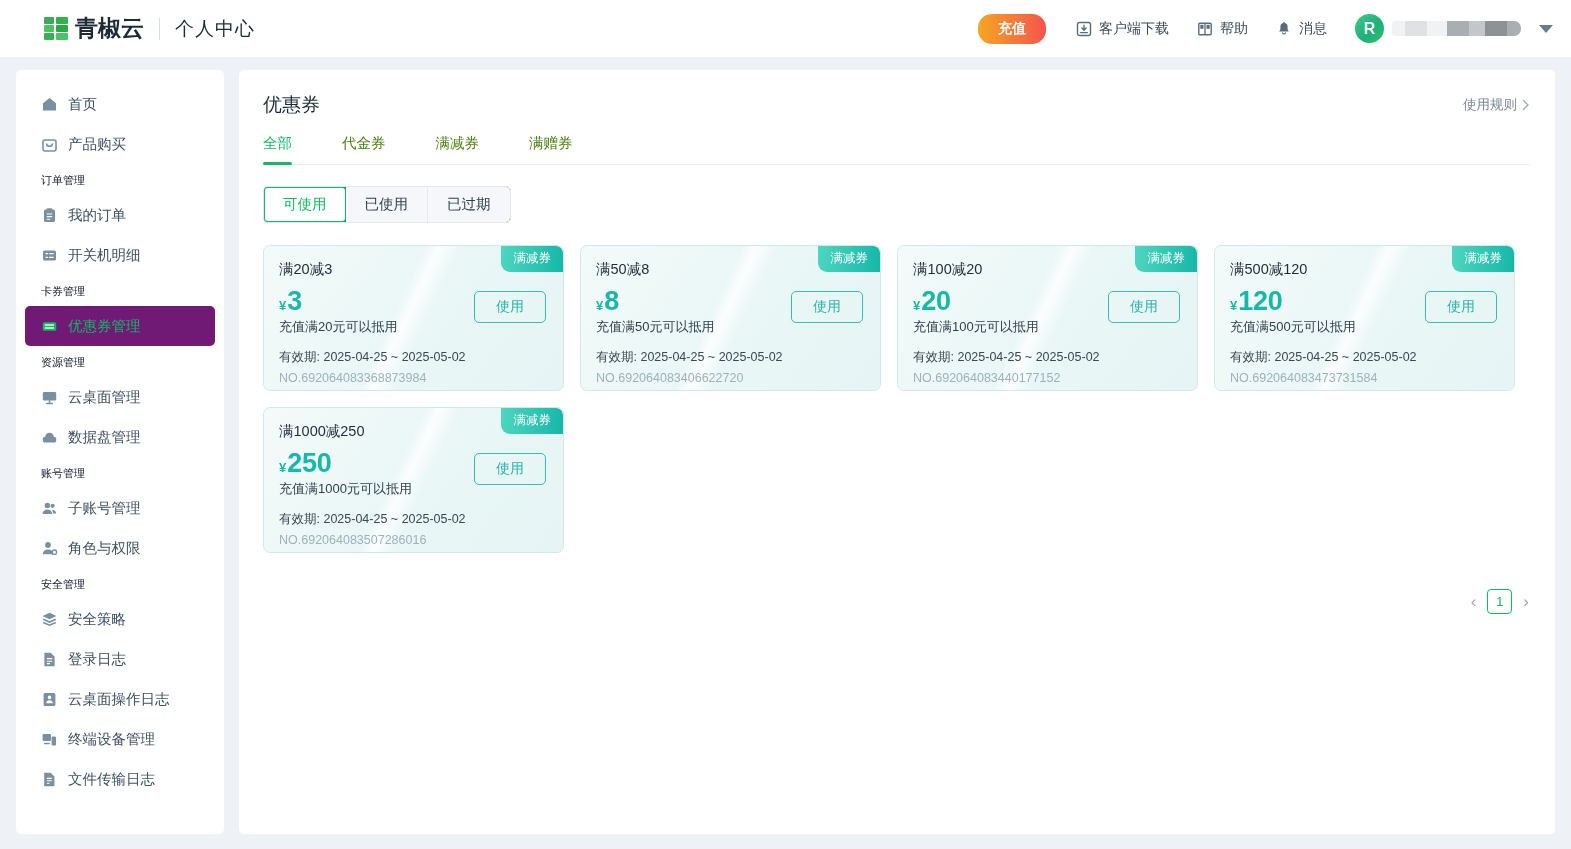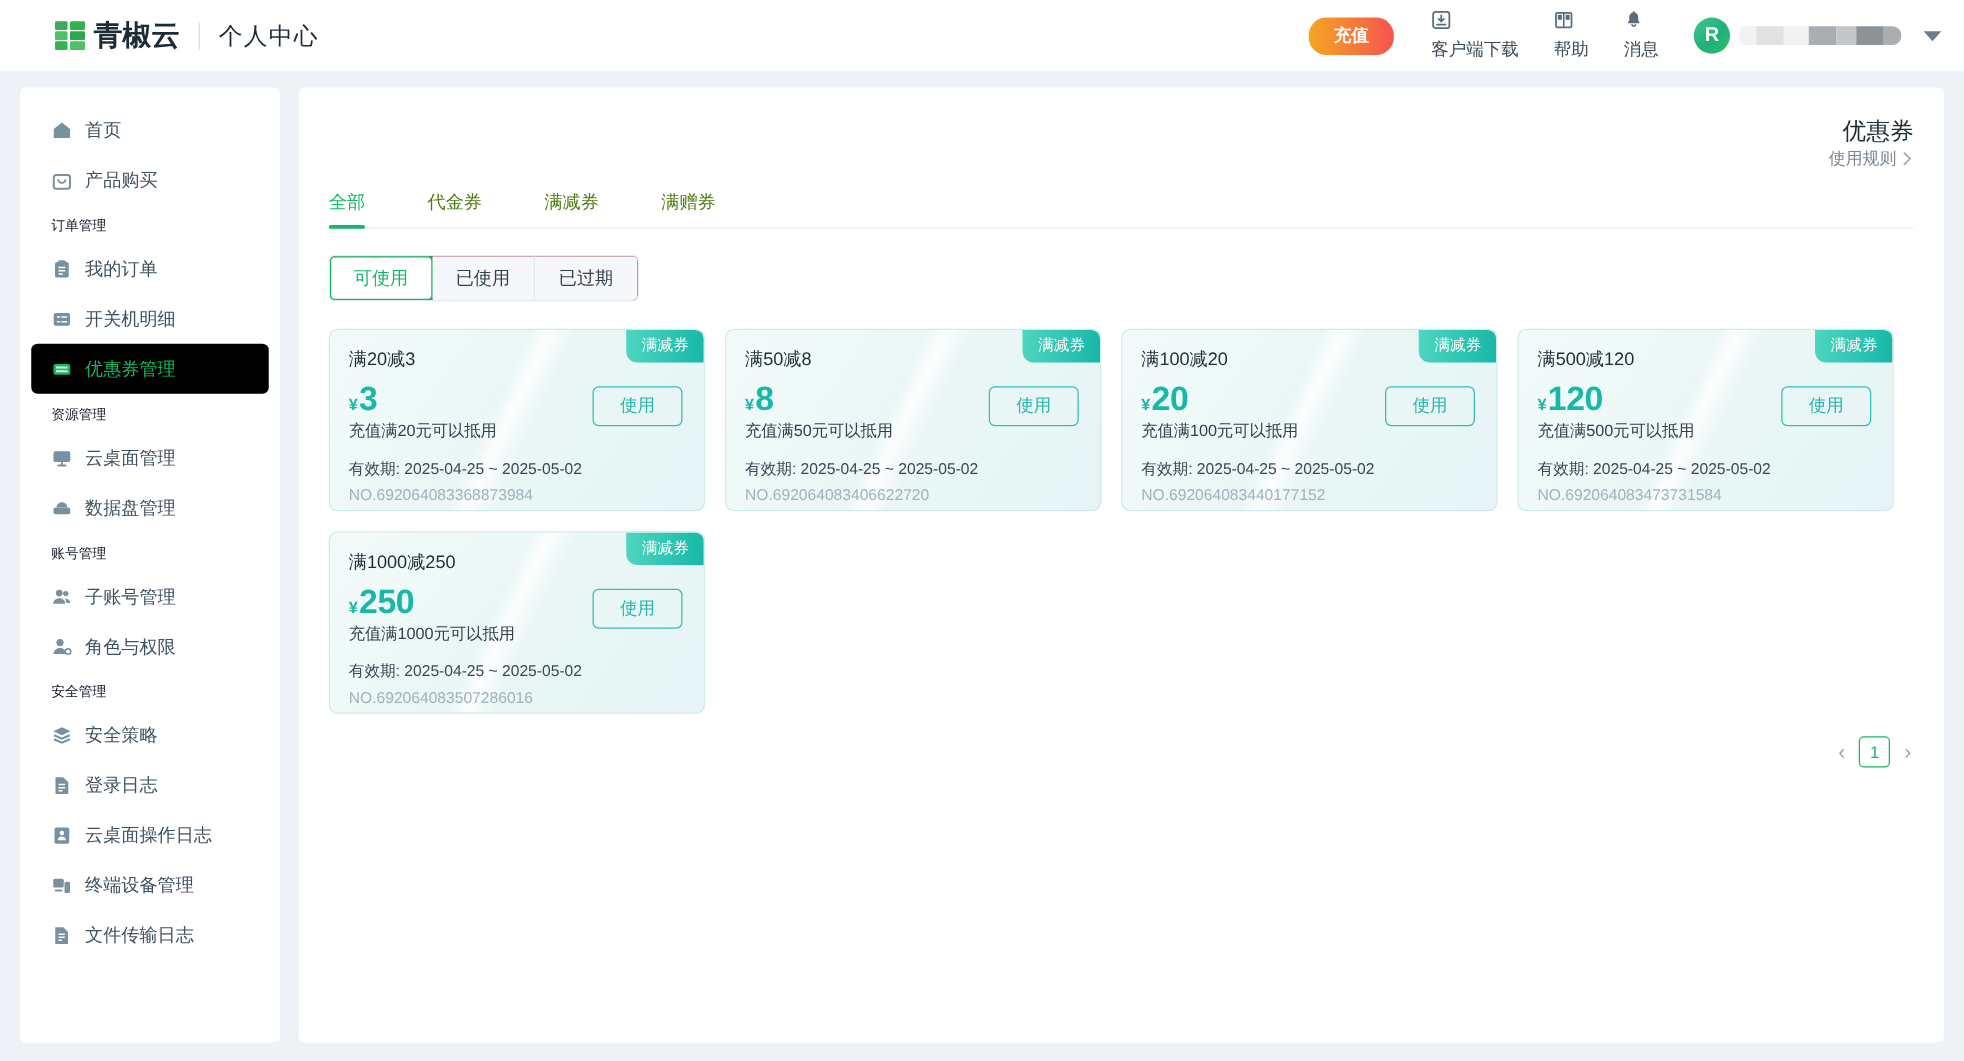--- a/index.html
+++ b/index.html
@@ -48,24 +48,23 @@
     margin-left: auto; display: flex; align-items: center; gap: 0;
   }
   .recharge-btn {
     background: linear-gradient(90deg, #f5a623 0%, #f5544d 100%);
     color: #fff; font-size: 14px;
     padding: 6px 20px; border-radius: 14px;
     border: none; cursor: pointer; font-weight: bold;
     margin-right: 30px;
   }
   .hitem {
-    display: flex; align-items: flex-start; gap: 7px;
+    display: flex; align-items: center; gap: 7px;
     font-size: 14px; color: #3d4a57; cursor: pointer;
     margin-right: 28px;
-    flex-direction: column;
   }
   .hico { display: inline-flex; }
   .avatar-wrap { display: flex; align-items: center; gap: 8px; cursor: pointer; }
   .avatar {
     width: 29px; height: 29px; border-radius: 50%;
     background: linear-gradient(135deg, #3fca8c 0%, #1eb07a 55%, #2fc06a 100%);
     color: #fff; font-size: 16px; font-weight: bold;
     display: flex; align-items: center; justify-content: center;
   }
   .blurname { display: flex; align-items: center; gap: 0; height: 16px; }
@@ -96,33 +95,33 @@
     padding: 14px 0 10px 0;
     height: 764px; overflow: hidden;
     margin-right: 15px;
   }
   .nav-item {
     display: flex; align-items: center; gap: 10px;
     height: 40px; margin: 0 9px;
     padding-left: 16px; border-radius: 5px;
     font-size: 14.5px; color: #3f5061; cursor: pointer;
   }
-  .nav-item.active { background: #000000; color: #12b862; }
+  .nav-item.active { background: #701a75; color: #12b862; }
   .nav-group {
     font-size: 11px; color: #0f172a;
     padding: 9px 0 7px 25px; cursor: default;
   }
   .nav-ico { width: 17px; height: 17px; display:inline-flex; align-items:center; justify-content:center; }
 
   
   .content {
     flex: 1; background: #fff; border-radius: 5px;
     height: 764px; padding: 22px 24px 0 24px; position: relative;
   }
-  .content-title-row { display: flex; align-items: flex-end; flex-direction: column; }
+  .content-title-row { display: flex; align-items: center; }
   .content-title { font-size: 19px; color: #1d2b36; }
   .rules-link {
     margin-left: auto; font-size: 13.5px; color: #7b8794;
     display: flex; align-items: center; gap: 4px; cursor: pointer;
   }
   .tabs {
     display: flex; gap: 16px; margin-top: 16px;
     border-bottom: 1px solid #ecf0f3;
   }
   .tab {
@@ -310,20 +309,21 @@
       </div>
       <div class="nav-item">
         <span class="nav-ico">
           <svg width="17" height="17" viewBox="0 0 17 17">
             <rect x="2" y="3.4" width="13" height="10.2" rx="1.6" fill="#78909f"></rect>
             <path d="M5 6.6h1.6M5 10.4h1.6M8.6 6.6h3.6M8.6 10.4h3.6" stroke="#fff" stroke-width="1.2" stroke-linecap="round"></path>
           </svg>
         </span>
         <span>开关机明细</span>
       </div>
+      <div class="nav-group">卡券管理</div>
       <div class="nav-item active">
         <span class="nav-ico">
           <svg width="17" height="17" viewBox="0 0 17 17">
             <rect x="1.8" y="4.2" width="13.4" height="8.6" rx="1.6" fill="#12b862"></rect>
             <path d="M3.8 7h9.2M3.8 10h9.2" stroke="#e6f8ed" stroke-width="1.5"></path>
           </svg>
         </span>
         <span>优惠券管理</span>
       </div>
       <div class="nav-group">资源管理</div>

